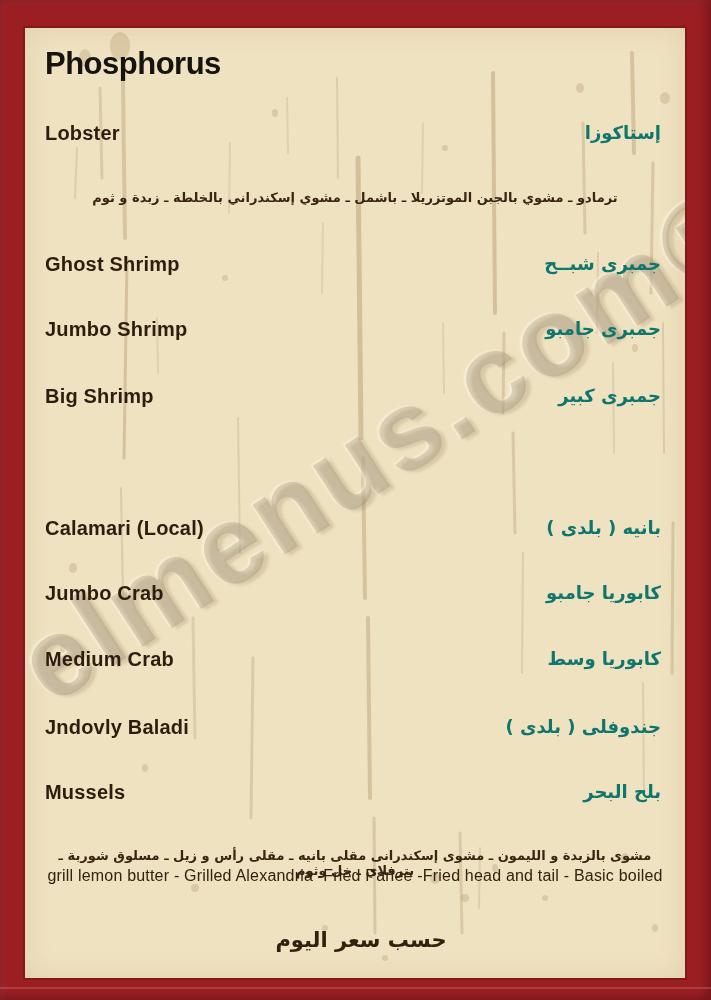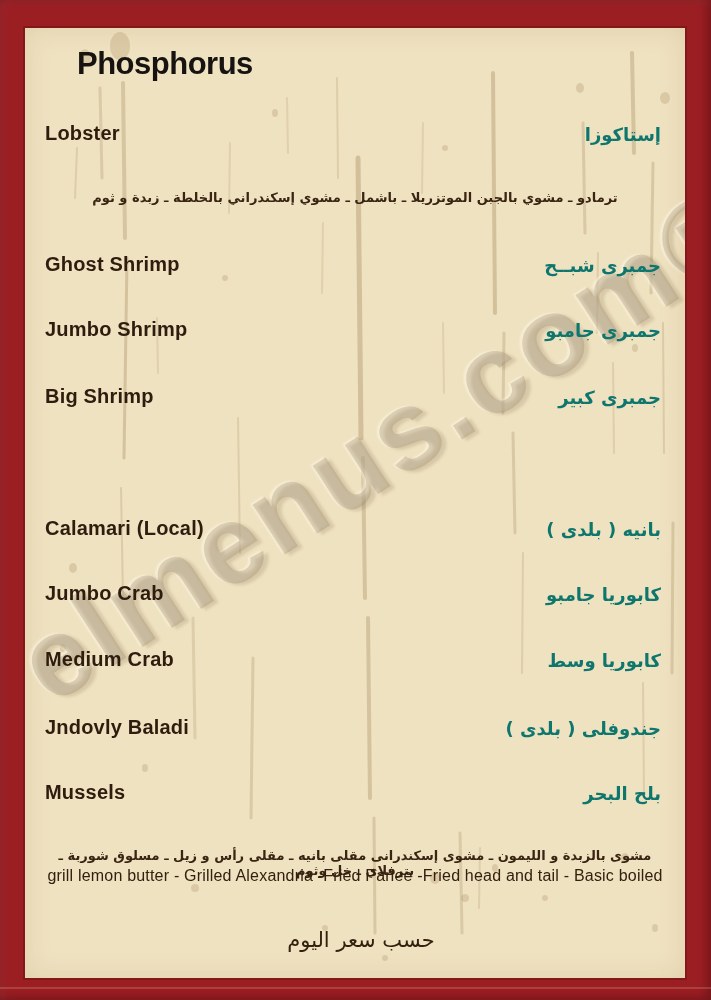--- a/index.html
+++ b/index.html
@@ -21,36 +21,36 @@
   .texture { position:absolute; left:0; top:0; pointer-events:none; }
   .watermark {
     position:absolute; left:-30px; top:592px; width:920px;
     transform:rotate(-33deg); transform-origin:0 0;
     font:bold 112px "Liberation Sans", sans-serif; letter-spacing:4px; white-space:nowrap;
     color:rgba(146,125,94,.28);
     text-shadow:3px 4px 3px rgba(118,98,68,.20), -2px -2px 2px rgba(255,250,235,.45);
     pointer-events:none; user-select:none;
   }
   .hdr { position:absolute; left:20px; right:24px; top:18px; display:flex; justify-content:space-between; align-items:baseline; }
-  .title-en { font-weight:bold; font-size:31px; color:#161310; letter-spacing:-0.5px;margin-left:32px; }
+  .title-en { font-weight:bold; font-size:31px; color:#161310; letter-spacing:-0.5px; }
   .title-ar { font-family:"DejaVu Sans", sans-serif; font-weight:bold; font-size:26px; color:#241507; direction:rtl; }
-  .row { position:absolute; left:20px; right:24px; display:flex; justify-content:space-between; align-items:flex-end; }
+  .row { position:absolute; left:20px; right:24px; display:flex; justify-content:space-between; align-items:flex-start; }
   .en-name { font-weight:bold; font-size:20px; color:#2e1c0e; letter-spacing:.2px; }
   .ar-name { font-family:"DejaVu Sans", sans-serif; font-weight:bold; font-size:18px; color:#0f766e; direction:rtl; }
   .note {
     position:absolute; left:12px; right:12px; text-align:center; direction:rtl;
     font-family:"DejaVu Sans", sans-serif; font-weight:bold; font-size:13px; color:#3a2412;
   }
   .footnote-en {
     position:absolute; left:12px; right:12px; text-align:center;
     font-size:16px; color:#33200f; letter-spacing:.2px;
   }
   .price-line {
     position:absolute; left:0; right:0; text-align:center; direction:rtl;
-    font-family:"DejaVu Sans", sans-serif; font-weight:normal; font-size:21px; color:#33200e;margin-left:12px;
+    font-family:"DejaVu Sans", sans-serif; font-weight:bold; font-size:21px; color:#33200e;margin-left:12px;
   }
 </style>
 </head>
 <body>
 
 <div class="stage">
   <div class="paper">
 
     <svg class="texture" width="660" height="950" viewBox="0 0 660 950">
       <g stroke="#a08255" stroke-linecap="round" fill="none">

